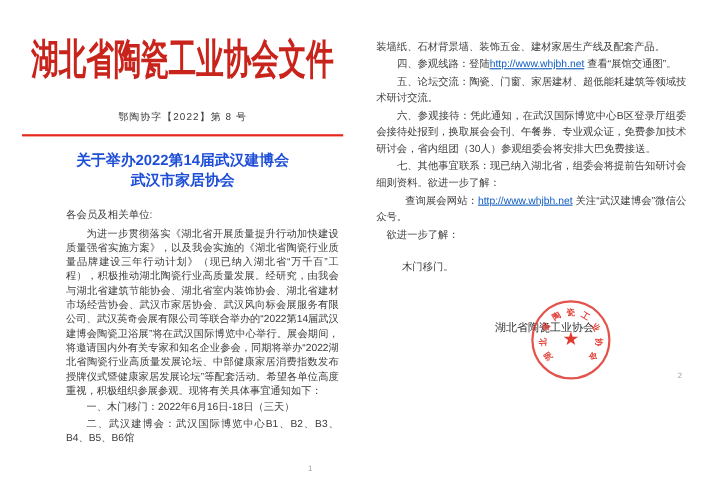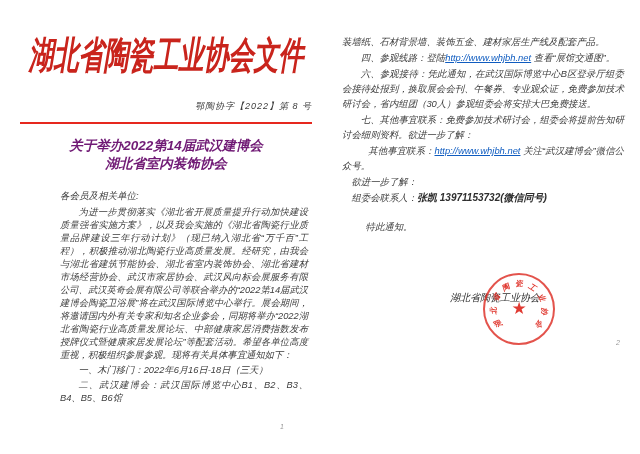--- a/index.html
+++ b/index.html
@@ -1,35 +1,35 @@
 <!DOCTYPE html>
 <html><head>
 <meta charset="utf-8">
 <style>
   html,body{margin:0;padding:0;}
   body{
     width:640px;height:454px;position:relative;background:#ffffff;overflow:hidden;
     font-family:"Liberation Sans","DejaVu Sans",sans-serif;
     -webkit-font-smoothing:antialiased;
   }
-  .page{position:absolute;top:0;background:#fff;font-style:italic;}
+  .page{position:absolute;top:0;background:#fff;}
   #page1{left:20px;width:292px;height:454px;}
   #page2{left:338px;width:292px;height:372px;}
 
   
   .masthead{
     margin-top:30px;text-align:center;color:#c9241c;font-weight:bold;
     font-family:"Liberation Serif","DejaVu Serif",serif;
     font-size:25px;line-height:34px;white-space:nowrap;
     transform:scaleY(1.5);transform-origin:center top;letter-spacing:0px;
   }
-  .doc-number{margin-top:36px;text-align:right;font-size:9px;color:#3c3c3c;letter-spacing:1px;}
+  .doc-number{margin-top:36px;text-align:center;font-size:9px;color:#3c3c3c;letter-spacing:1px;}
   .red-rule{margin-top:9px;height:2px;background:#e6281e;width:100%;}
   .doc-title{margin-top:13px;text-align:center;font-size:13.5px;font-weight:bold;
-    color:#701a75;line-height:18px;}
+    color:#1d4ed8;line-height:18px;}
   .body-text{font-size:9.3px;color:#3d3d3d;line-height:13px;text-align:justify;margin-left:32px;}
   .salutation{margin-top:16px;padding-left:8px;font-size:9.5px;color:#3d3d3d;}
   .para{margin-top:4px;padding:0 4px 0 8px;text-indent:2em;}
   .item{margin-top:2px;padding:0 4px 0 8px;text-indent:2em;}
   .item-sub{margin-top:1px;padding-left:8px;text-indent:3.8em;}
   .page-num{position:absolute;bottom:26px;right:10px;font-size:7px;color:#9a9a9a;}
   #page1 .page-num{right:28px;bottom:24px;}
 
   
   .p2-body{margin-top:34px;padding:0 6px 0 4px;}
@@ -66,51 +66,51 @@
 
 <div class="page" id="page1">
   <div class="masthead">湖北省陶瓷工业协会文件</div>
 
   <div class="doc-number">鄂陶协字【2022】第 8 号</div>
 
   <div class="red-rule"></div>
 
   <div class="doc-title">
     <div>关于举办2022第14届武汉建博会</div>
-    <div>湖北省室内装饰协会</div>
+    <div>武汉市家居协会</div>
   </div>
 
   <div class="salutation body-text">各会员及相关单位:</div>
 
   <div class="para body-text">为进一步贯彻落实《湖北省开展质量提升行动加快建设质量强省实施方案》，以及我会实施的《湖北省陶瓷行业质量品牌建设三年行动计划》（现已纳入湖北省“万千百”工程），积极推动湖北陶瓷行业高质量发展。经研究，由我会与湖北省建筑节能协会、湖北省室内装饰协会、湖北省建材市场经营协会、武汉市家居协会、武汉风向标会展服务有限公司、武汉英奇会展有限公司等联合举办的“2022第14届武汉建博会陶瓷卫浴展”将在武汉国际博览中心举行。展会期间，将邀请国内外有关专家和知名企业参会，同期将举办“2022湖北省陶瓷行业高质量发展论坛、中部健康家居消费指数发布授牌仪式暨健康家居发展论坛”等配套活动。希望各单位高度重视，积极组织参展参观。现将有关具体事宜通知如下：</div>
 
   <div class="item body-text">一、木门移门：2022年6月16日-18日（三天）</div>
   <div class="item body-text">二、武汉建博会：武汉国际博览中心B1、B2、B3、B4、B5、B6馆</div>
 
   <div class="page-num">1</div>
 </div>
 
 <div class="page" id="page2">
   <div class="p2-body">
     <div class="p2-line">装墙纸、石材背景墙、装饰五金、建材家居生产线及配套产品。</div>
 
     <div class="p2-line p2-indent"><span>四、参观线路：登陆</span><span class="doc-link">http://www.whjbh.net</span><span> 查看“展馆交通图”。</span></div>
 
+    <div class="p2-line p2-indent">五、论坛交流：陶瓷、门窗、家居建材、超低能耗建筑等领域技术研讨交流。</div>
 
     <div class="p2-line p2-indent">六、参观接待：凭此通知，在武汉国际博览中心B区登录厅组委会接待处报到，换取展会会刊、午餐券、专业观众证，免费参加技术研讨会，省内组团（30人）参观组委会将安排大巴免费接送。</div>
 
-    <div class="p2-line p2-indent">七、其他事宜联系：免费参加技术研讨会，组委会将提前告知研讨会细则资料。欲进一步了解：</div>
+    <div class="p2-line p2-indent">七、其他事宜联系：现已纳入湖北省，组委会将提前告知研讨会细则资料。欲进一步了解：</div>
 
-    <div class="p2-line p2-website"><span>其他事宜联系：</span><span class="doc-link">http://www.whjbh.net</span><span> 关注“武汉建博会”微信公众号。</span></div>
+    <div class="p2-line p2-website"><span>查询展会网站：</span><span class="doc-link">http://www.whjbh.net</span><span> 关注“武汉建博会”微信公众号。</span></div>
 
     <div class="p2-line p2-contact">欲进一步了解：</div>
 
-    <div class="p2-line p2-contact"><span>组委会联系人：</span><span class="contact-strong">张凯 13971153732(微信同号)</span></div>
 
-    <div class="p2-line closing">特此通知。</div>
+    <div class="p2-line closing">木门移门。</div>
   </div>
 
   <div class="sig-block">
     <div class="sig-line sig-name">湖北省陶瓷工业协会</div>
     <div class="stamp">
       <div class="stamp-arc">
           <span style="transform: rotate(-126deg) translateY(-25px);">湖</span>
           <span style="transform: rotate(-94.5deg) translateY(-25px);">北</span>
           <span style="transform: rotate(-63deg) translateY(-25px);">省</span>
           <span style="transform: rotate(-31.5deg) translateY(-25px);">陶</span>

